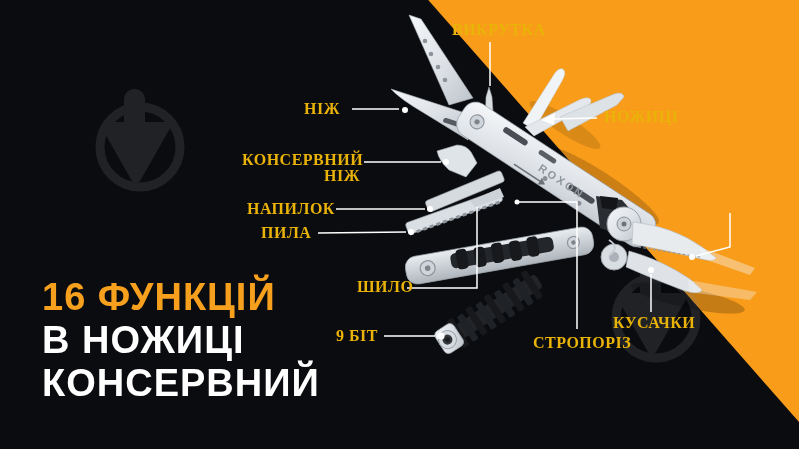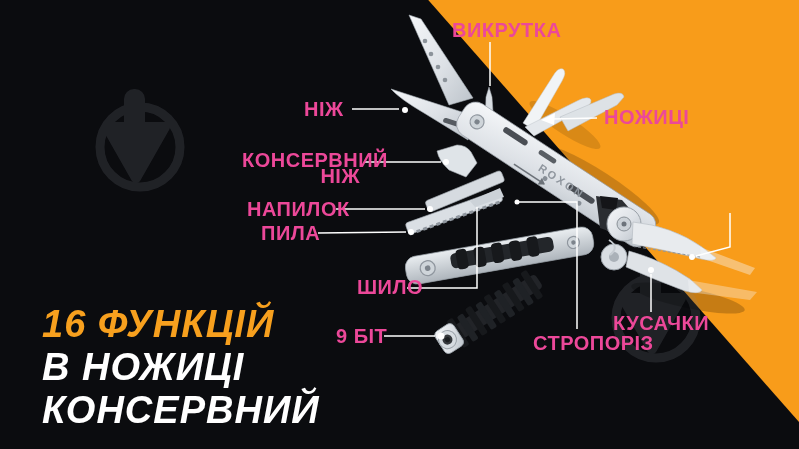--- a/index.html
+++ b/index.html
@@ -8,35 +8,35 @@
     background:#0b0c0f;
     font-family:"Liberation Sans",sans-serif;
   }
   .orange-tri{
     position:absolute;left:0;top:0;width:799px;height:449px;
     background:#F89C1A;
     clip-path:polygon(53.6% 0, 100% 0, 100% 94%);
   }
   svg.layer{position:absolute;left:0;top:0;width:799px;height:449px;display:block;}
   .lbl{
-    position:absolute;color:#ec4899;font-weight:bold;font-size:20px;line-height:16px;
-    letter-spacing:.5px;white-space:nowrap;text-transform:uppercase;
+    position:absolute;color:#eab308;font-weight:bold;font-size:16px;line-height:16px;
+    letter-spacing:.5px;white-space:nowrap;text-transform:uppercase;font-family:Liberation Serif, serif;
   }
   .lbl-screwdriver{left:452px;top:22px;}
   .lbl-knife{left:304px;top:101px;}
   .lbl-canopener{left:242px;top:152px;width:118px;text-align:right;white-space:normal;}
   .lbl-file{left:247px;top:201px;}
   .lbl-saw{left:261px;top:225px;}
   .lbl-awl{left:351px;top:279px;margin-left:6px;}
   .lbl-bits{left:336px;top:328px;text-align:right;}
   .lbl-strapcutter{left:533px;top:335px;}
   .lbl-wirecutters{left:613px;top:315px;text-align:right;}
   .lbl-pliers{left:678px;top:195px;}
   .lbl-scissors{left:604px;top:109px;}
-  .heading{position:absolute;left:42px;top:303px;font-weight:bold;letter-spacing:1px;font-style:italic;}
+  .heading{position:absolute;left:42px;top:276px;font-weight:bold;letter-spacing:1px;}
   .heading div{font-size:38px;line-height:43px;color:#fff;}
   .heading .accent{color:#F7A01E;}
 </style>
 </head>
 <body>
 
 <div class="stage">
 
   <div class="orange-tri"></div>
 

